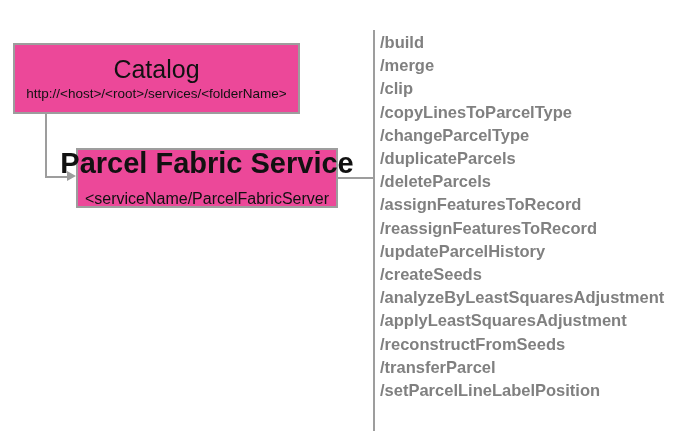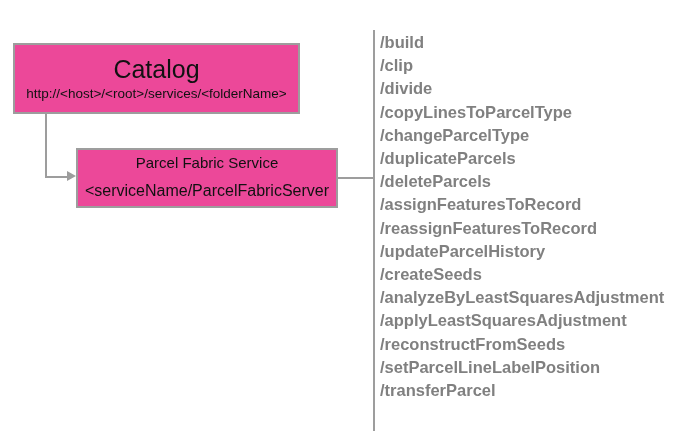--- a/index.html
+++ b/index.html
@@ -41,21 +41,22 @@
   }
   .node-title {
     color: #111111;
     font-size: 25px;
     font-weight: 400;
     line-height: 1.08;
     letter-spacing: 0px;
     white-space: nowrap;
   }
   #service-box .node-title {
-    font-size: 15px;
+    font-size: 29px;
+    font-weight: bold;
   }
   .node-sub {
     color: #111111;
     font-size: 13.5px;
     font-weight: 400;
     line-height: 1.15;
     margin-top: 3px;
     white-space: nowrap;
     text-align: right;
   }
@@ -144,30 +145,30 @@
 
   <div class="conn" id="conn-down"></div>
   <div class="conn" id="conn-right"></div>
   <div id="conn-arrow"></div>
 
   <div class="conn" id="conn-stub"></div>
   <div class="conn" id="divider"></div>
 
   <ul id="ops-list">
     <li>/build</li>
+    <li>/merge</li>
     <li>/clip</li>
-    <li>/divide</li>
     <li>/copyLinesToParcelType</li>
     <li>/changeParcelType</li>
     <li>/duplicateParcels</li>
     <li>/deleteParcels</li>
     <li>/assignFeaturesToRecord</li>
     <li>/reassignFeaturesToRecord</li>
     <li>/updateParcelHistory</li>
     <li>/createSeeds</li>
     <li>/analyzeByLeastSquaresAdjustment</li>
     <li>/applyLeastSquaresAdjustment</li>
     <li>/reconstructFromSeeds</li>
+    <li>/transferParcel</li>
     <li>/setParcelLineLabelPosition</li>
-    <li>/transferParcel</li>
   </ul>
 
 </div>
 
 </body></html>

